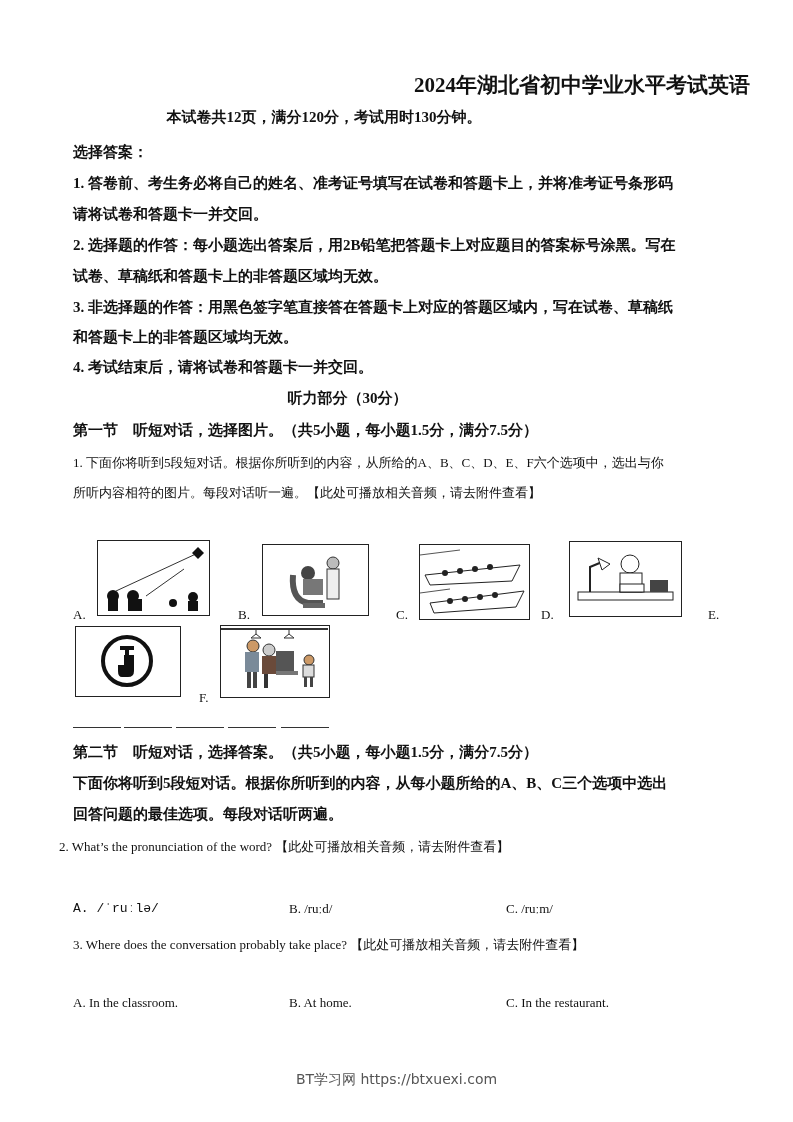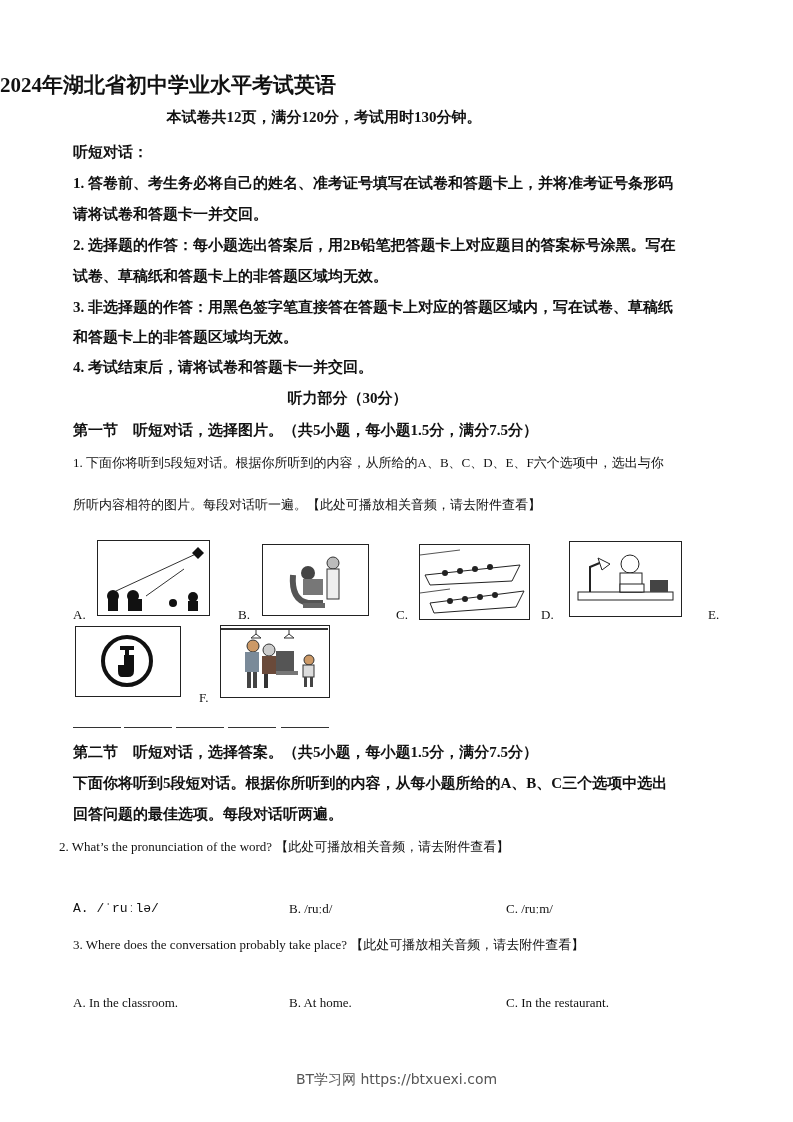--- a/index.html
+++ b/index.html
@@ -1,47 +1,47 @@
 <!DOCTYPE html>
 <html><head>
 <meta charset="utf-8">
 <style>
   html, body { margin:0; padding:0; background:#fff; }
   body { width:793px; height:1122px; position:relative; overflow:hidden;
          font-family:"Liberation Serif","DejaVu Serif",serif; color:#111; }
   .abs { position:absolute; white-space:nowrap; }
-  .title { left:0; width:703px; text-align:left; top:71px; font-size:21px; font-weight:bold; }
+  .title { left:0; width:703px; text-align:right; top:71px; font-size:21px; font-weight:bold;padding-left:47px; }
   .subtitle { left:0; width:648px; text-align:center; top:108px; font-size:15px; font-weight:bold; }
   .b15 { font-size:15px; font-weight:bold; }
   .n13 { font-size:13px; }
   .pic { position:absolute; border:1.5px solid #222; background:#fff; box-sizing:border-box; overflow:hidden; }
   .lbl { position:absolute; font-size:13px; }
   .blank { position:absolute; top:727px; height:0; border-top:1px solid #333; }
   .footer { left:0; width:793px; text-align:center; top:1071px; font-size:14px;
             font-family:"DejaVu Sans",sans-serif; color:#555; }
 </style>
 </head>
 <body>
 
 <div class="abs title">2024年湖北省初中学业水平考试英语</div>
 <div class="abs subtitle">本试卷共12页，满分120分，考试用时130分钟。</div>
 
-<div class="abs b15" style="left:73px;top:143px;">听短对话：</div>
+<div class="abs b15" style="left:73px;top:143px;">选择答案：</div>
 <div class="abs b15" style="left:73px;top:174px;">1. 答卷前、考生务必将自己的姓名、准考证号填写在试卷和答题卡上，并将准考证号条形码</div>
 <div class="abs b15" style="left:73px;top:205px;">请将试卷和答题卡一并交回。</div>
 <div class="abs b15" style="left:73px;top:236px;">2. 选择题的作答：每小题选出答案后，用2B铅笔把答题卡上对应题目的答案标号涂黑。写在</div>
 <div class="abs b15" style="left:73px;top:267px;text-align:right;">试卷、草稿纸和答题卡上的非答题区域均无效。</div>
 <div class="abs b15" style="left:73px;top:298px;">3. 非选择题的作答：用黑色签字笔直接答在答题卡上对应的答题区域内，写在试卷、草稿纸</div>
 <div class="abs b15" style="left:73px;top:328px;">和答题卡上的非答题区域均无效。</div>
 <div class="abs b15" style="left:73px;top:358px;">4. 考试结束后，请将试卷和答题卡一并交回。</div>
 
 <div class="abs b15" style="left:0;width:695px;text-align:center;top:389px;">听力部分（30分）</div>
 <div class="abs b15" style="left:73px;top:421px;">第一节　听短对话，选择图片。（共5小题，每小题1.5分，满分7.5分）</div>
 <div class="abs n13" style="left:73px;top:454px;">1. 下面你将听到5段短对话。根据你所听到的内容，从所给的A、B、C、D、E、F六个选项中，选出与你</div>
-<div class="abs n13" style="left:73px;top:496px;">所听内容相符的图片。每段对话听一遍。【此处可播放相关音频，请去附件查看】</div>
+<div class="abs n13" style="left:73px;top:484px;">所听内容相符的图片。每段对话听一遍。【此处可播放相关音频，请去附件查看】</div>
 
 <span class="lbl" style="left:73px;top:607px;">A.</span>
 <div class="pic" style="left:97px;top:540px;width:113px;height:76px;">
   <svg width="110" height="73" viewBox="0 0 110 73">
     <line x1="18" y1="50" x2="100" y2="12" stroke="#333" stroke-width="1"></line>
     <line x1="48" y1="55" x2="86" y2="28" stroke="#333" stroke-width="1"></line>
     <polygon points="100,6 106,12 100,18 94,12" fill="#111"></polygon>
     <circle cx="15" cy="55" r="6" fill="#111"></circle>
       <rect x="10" y="58" width="10" height="12" fill="#111"></rect>
     <circle cx="35" cy="55" r="6" fill="#111"></circle>

